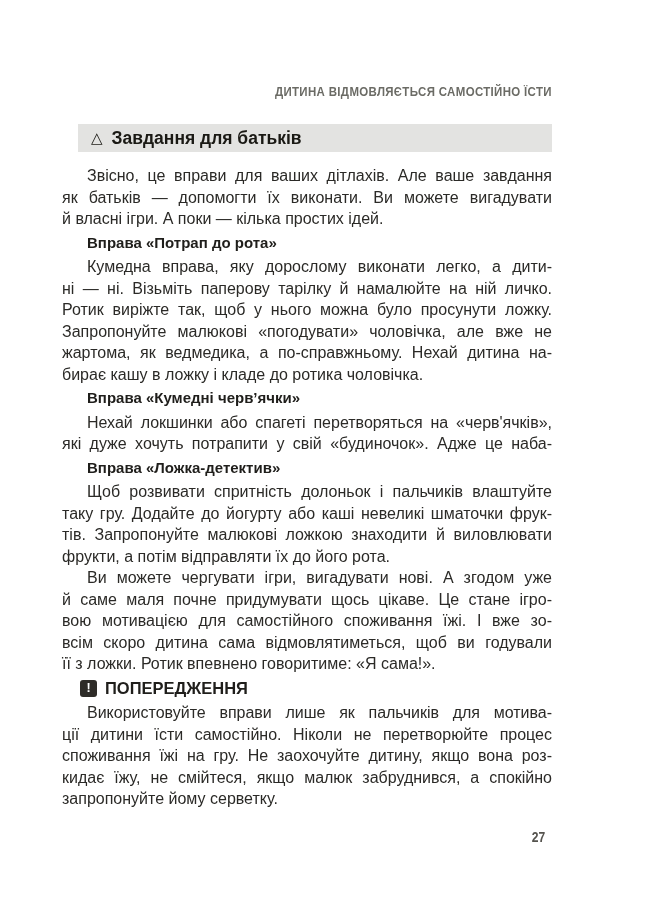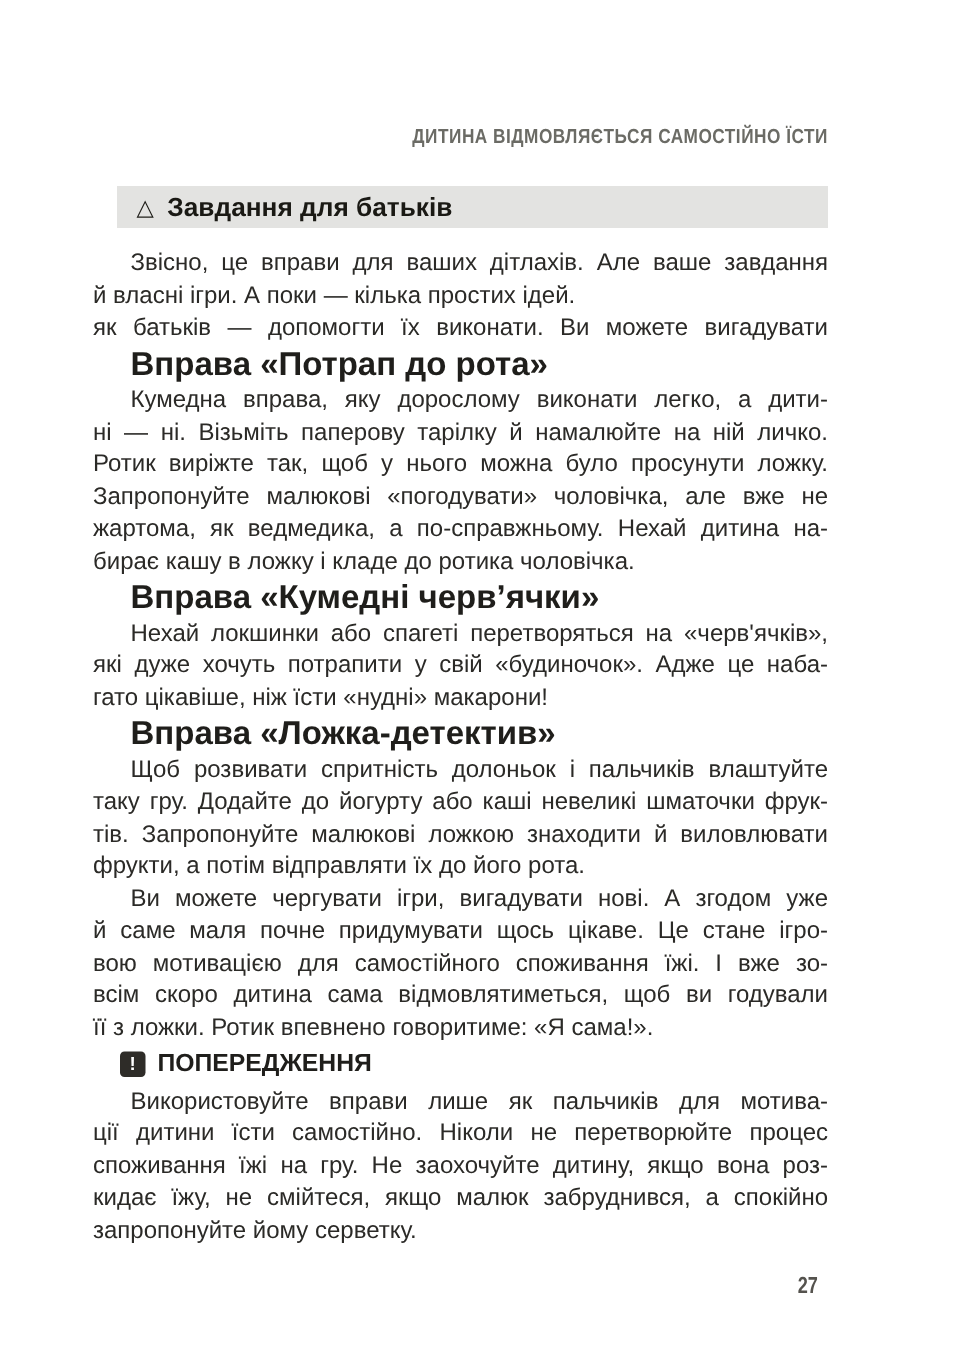--- a/index.html
+++ b/index.html
@@ -70,21 +70,21 @@
   .line {
     text-align: justify;
     text-align-last: justify;
   }
   .line.last { text-align-last: left; }
   .line.first { text-indent: 25px; }
   .para.intro { margin-top: 13px; }
   .sub {
     margin: 2px 0 3px 0;
     padding-left: 25px;
-    font-size: 22px;
+    font-size: 15px;
     line-height: 21.5px;
     font-weight: bold;
     color: #1f1e1b;
   }
   .warning-head {
     margin: 3px 0 3px 0;
     padding-left: 18px;
     font-size: 16.5px;
     line-height: 21.5px;
     font-weight: bold;
@@ -130,39 +130,38 @@
       <span class="condensed">ДИТИНА ВІДМОВЛЯЄТЬСЯ САМОСТІЙНО ЇСТИ</span>
     </div>
 
     <div class="section-bar">
       <span class="tri">△</span>
       <span>Завдання для батьків</span>
     </div>
 
     <div class="para intro">
         <div class="line first">Звісно, це вправи для ваших дітлахів. Але ваше завдання</div>
+        <div class="line">як батьків — допомогти їх виконати. Ви можете вигадувати</div>
         <div class="line last">й власні ігри. А поки — кілька простих ідей.</div>
-        <div class="line">як батьків — допомогти їх виконати. Ви можете вигадувати</div>
       </div>
 
     <div class="sub">Вправа «Потрап до рота»</div>
     <div class="para">
         <div class="line first">Кумедна вправа, яку дорослому виконати легко, а дити-</div>
         <div class="line">ні — ні. Візьміть паперову тарілку й намалюйте на ній личко.</div>
         <div class="line">Ротик виріжте так, щоб у нього можна було просунути ложку.</div>
         <div class="line">Запропонуйте малюкові «погодувати» чоловічка, але вже не</div>
         <div class="line">жартома, як ведмедика, а по-справжньому. Нехай дитина на-</div>
         <div class="line last">бирає кашу в ложку і кладе до ротика чоловічка.</div>
       </div>
 
     <div class="sub">Вправа «Кумедні черв’ячки»</div>
     <div class="para">
         <div class="line first">Нехай локшинки або спагеті перетворяться на «черв'ячків»,</div>
         <div class="line">які дуже хочуть потрапити у свій «будиночок». Адже це наба-</div>
-        <div class="line last">гато цікавіше, ніж їсти «нудні» макарони!</div>
       </div>
 
     <div class="sub">Вправа «Ложка-детектив»</div>
     <div class="para">
         <div class="line first">Щоб розвивати спритність долоньок і пальчиків влаштуйте</div>
         <div class="line">таку гру. Додайте до йогурту або каші невеликі шматочки фрук-</div>
         <div class="line">тів. Запропонуйте малюкові ложкою знаходити й виловлювати</div>
         <div class="line last">фрукти, а потім відправляти їх до його рота.</div>
       </div>
 

